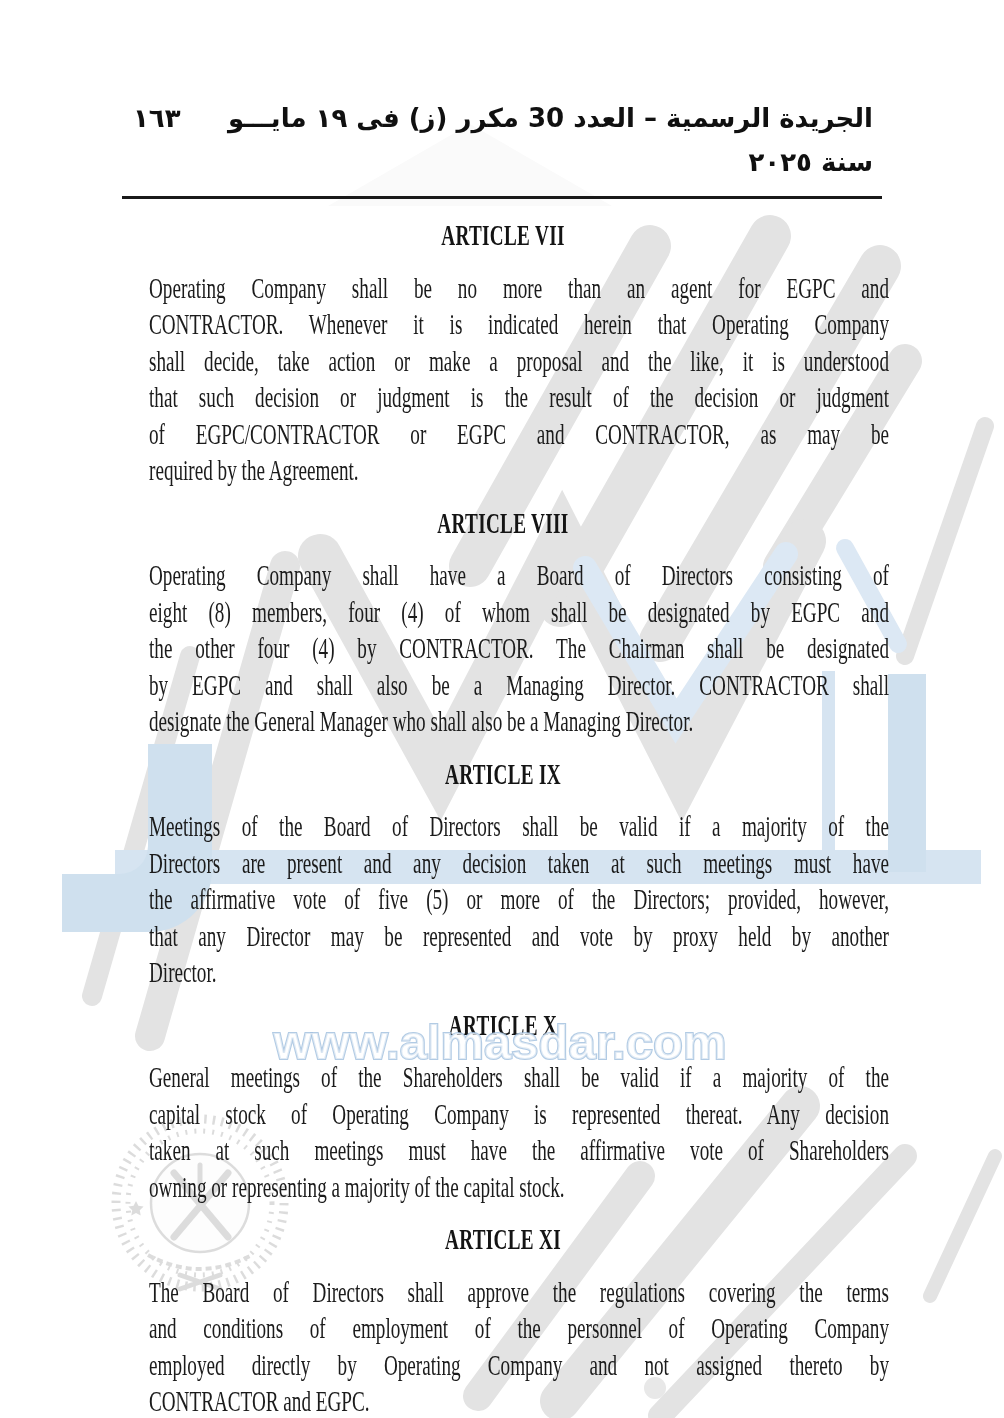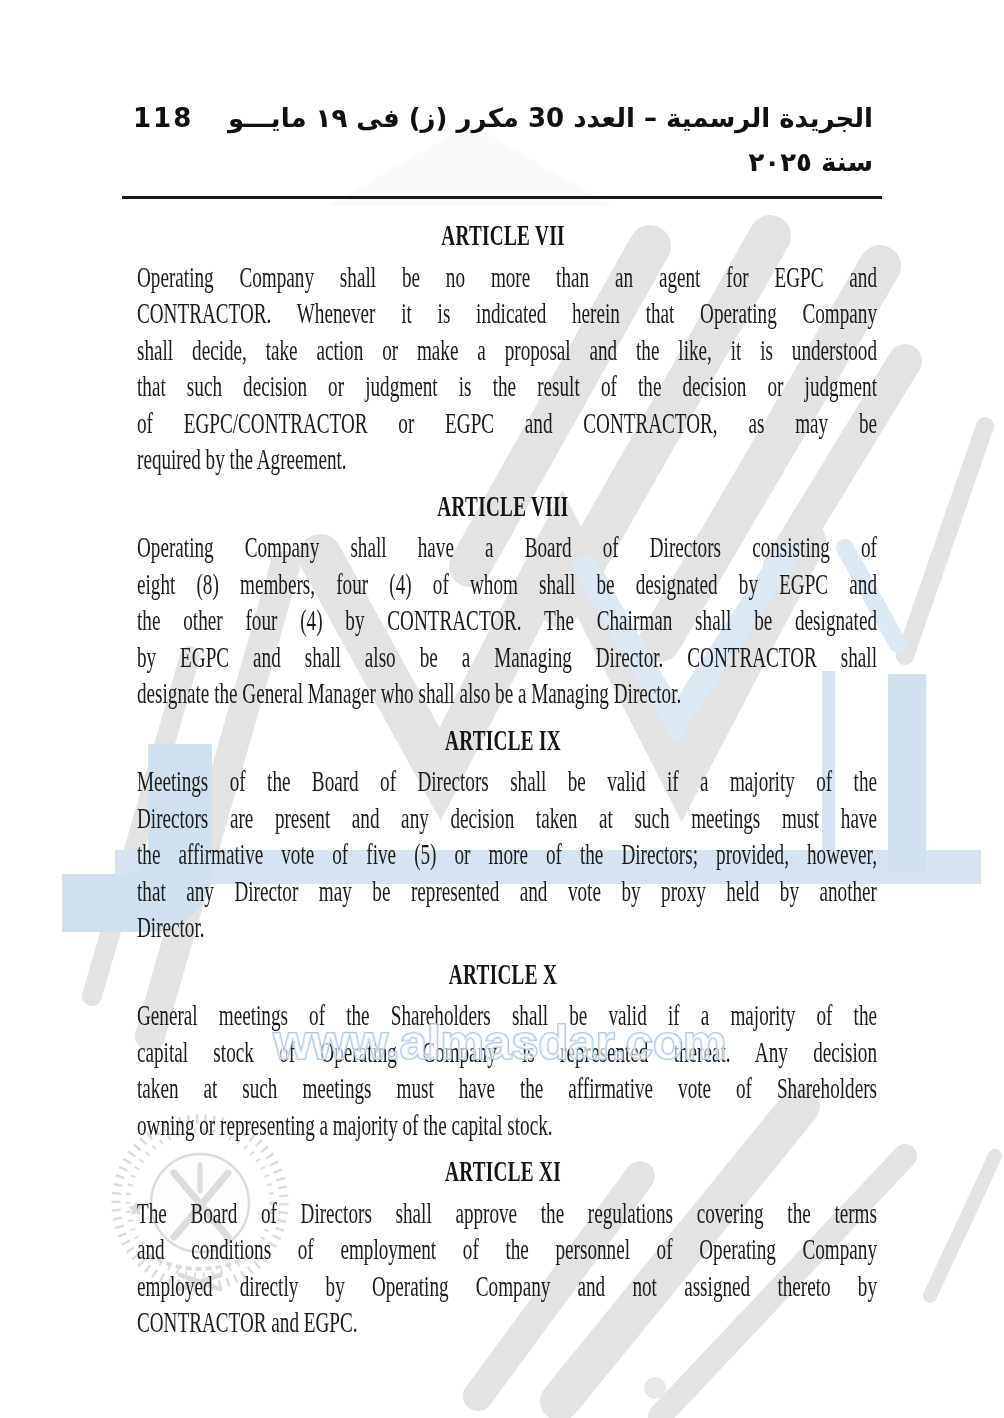--- a/index.html
+++ b/index.html
@@ -50,21 +50,21 @@
   }
   h2.hx {
     font-size: 29px;
     font-weight: bold;
     line-height: 36.5px;
     margin: 10px 0 5px 0;
     text-align: center;
     letter-spacing: 0.5px;
     color: #141414;
   }
-  .para { margin: 4px; }
+  .para { margin: 16px; }
   .pline {
     font-size: 29px;
     line-height: 36.5px;
     height: 36.5px;
     white-space: normal;
     color: #1b1b1b;
   }
   .jline {
     text-align: justify;
     text-align-last: justify;
@@ -112,21 +112,21 @@
       <path d="M0,-38 L0,-12" stroke-width="5" stroke-linecap="round"></path>
       <path d="M-52,52 Q0,80 52,52" stroke-width="4" stroke-dasharray="6 4"></path>
       <path d="M-20,86 L20,72 M20,86 L-20,72" stroke-width="5" stroke-linecap="round"></path>
       <polygon points="-64,-2 -61.6,2.8 -56.4,3.5 -60.2,7.2 -59.3,12.4 -64,10 -68.7,12.4 -67.8,7.2 -71.6,3.5 -66.4,2.8" fill="#c6c6c6" stroke="none"></polygon>
     </g>
   </svg>
 
   <div class="content">
     <div class="hdr">
       <span>الجريدة الرسمية – العدد 30 مكرر (ز) فى ١٩ مايـــو سنة ٢٠٢٥</span>
-      <span class="num">118</span>
+      <span class="num">١٦٣</span>
     </div>
     <div class="rule"></div>
 
     <div>
         <h2 class="hx sx">ARTICLE VII</h2>
         <div class="para">
           <div class="pline sx jline">Operating Company shall be no more than an agent for EGPC and</div>
           <div class="pline sx jline">CONTRACTOR. Whenever it is indicated herein that Operating Company</div>
           <div class="pline sx jline">shall decide, take action or make a proposal and the like, it is understood</div>
           <div class="pline sx jline">that such decision or judgment is the result of the decision or judgment</div>

